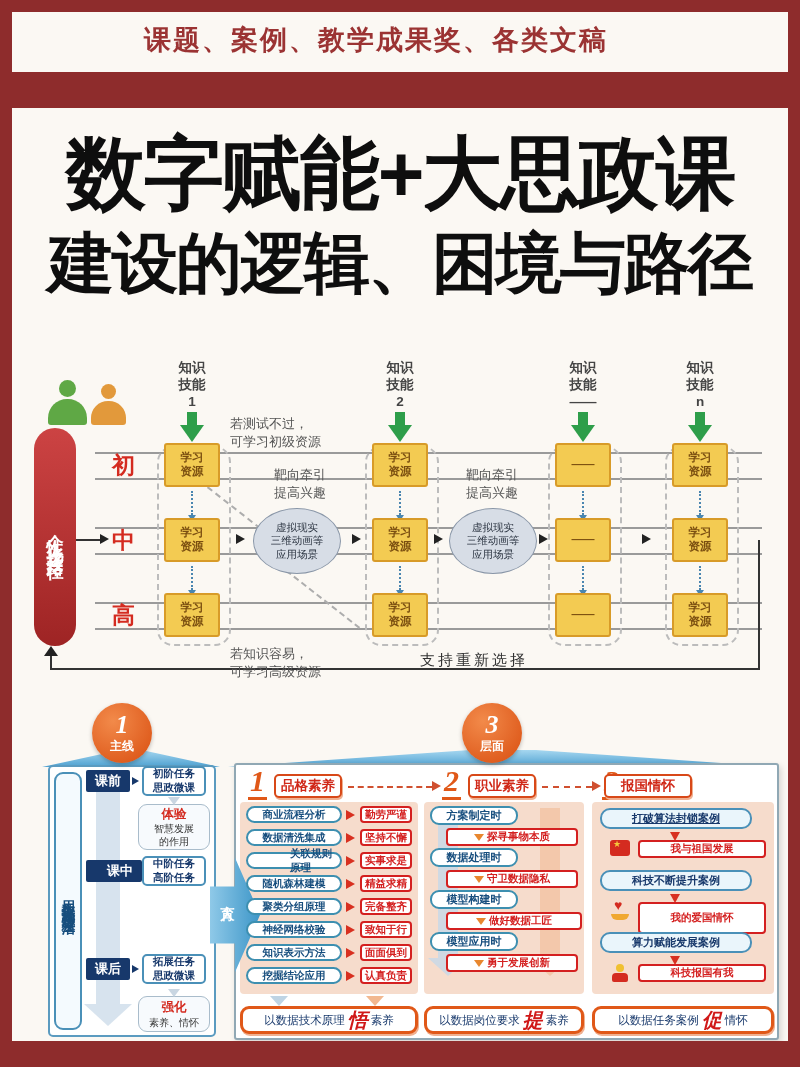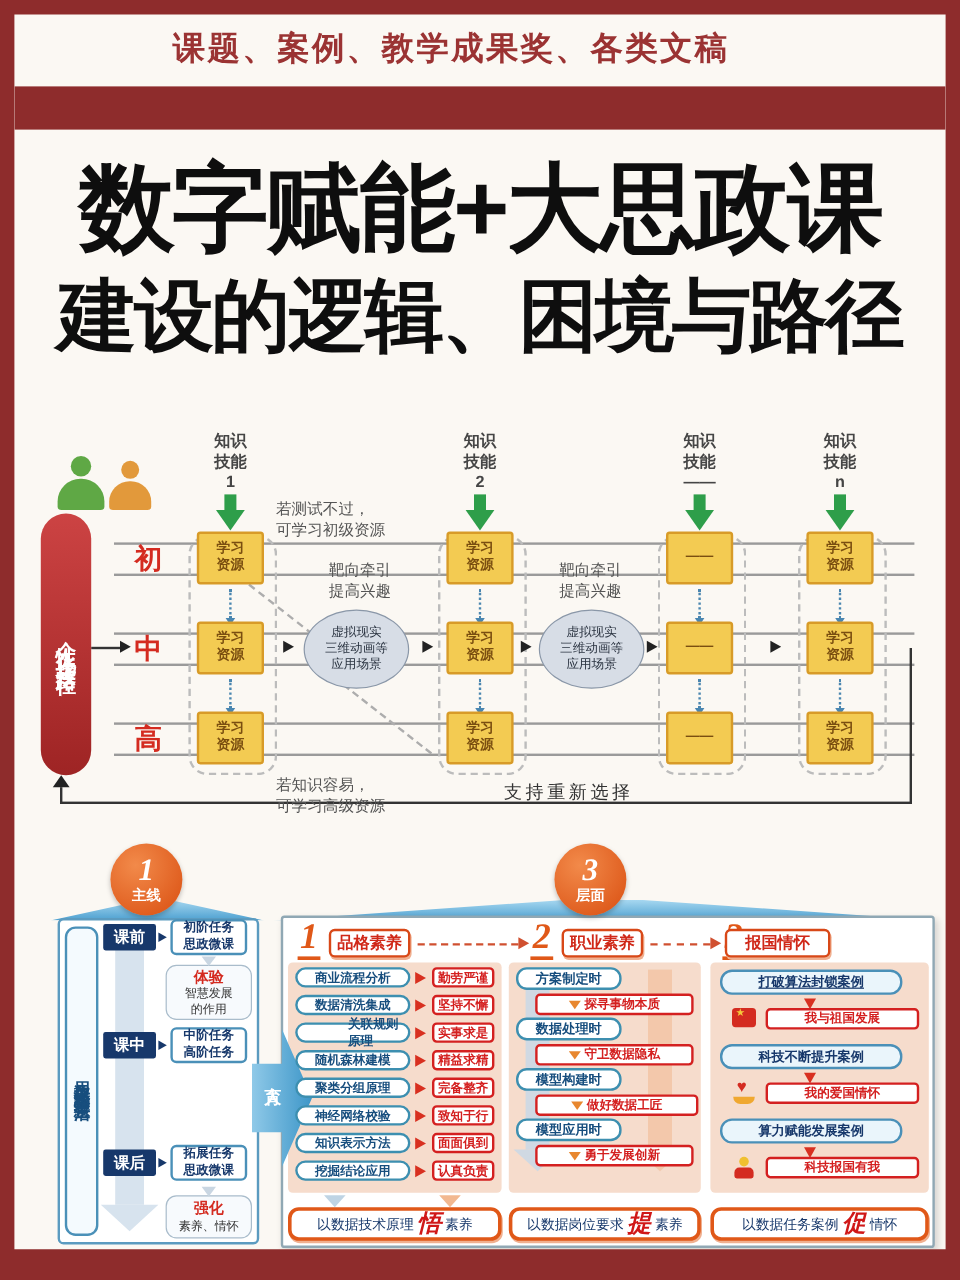--- a/index.html
+++ b/index.html
@@ -286,21 +286,21 @@
     <div class="abs task" style="left:130px;top:66px;width:64px;height:30px;">
       <span>初阶任务</span>
       <span>思政微课</span>
     </div>
     <div class="abs outcome" style="left:126px;top:104px;width:72px;height:46px;">
       <span class="ohead">体验</span>
       <span>智慧发展</span>
       <span>的作用</span>
     </div>
 
-    <div class="abs stage" style="left:74px;top:160px;width:44px;height:22px;">课中</div>
+    <div class="abs stage" style="left:74px;top:160px;width:44px;height:22px;padding-left:12px;">课中</div>
     <div class="abs harrow-sm" style="left:120px;top:167px;"></div>
     <div class="abs task" style="left:130px;top:156px;width:64px;height:30px;">
       <span>中阶任务</span>
       <span>高阶任务</span>
     </div>
 
     <div class="abs stage" style="left:74px;top:258px;width:44px;height:22px;">课后</div>
     <div class="abs harrow-sm" style="left:120px;top:265px;"></div>
     <div class="abs task" style="left:130px;top:254px;width:64px;height:30px;">
       <span>拓展任务</span>
@@ -391,21 +391,21 @@
     </div>
 
     <div class="abs colbg" style="left:580px;top:102px;width:182px;height:192px;"></div>
     <div class="abs casebox" style="left:588px;top:108px;width:152px;height:21px;text-decoration:underline;">打破算法封锁案例</div>
     <div class="abs darrow" style="left:658px;top:132px;"></div>
     <div class="abs icon-flag" style="left:598px;top:140px;"></div>
     <div class="abs rchip" style="left:626px;top:140px;width:128px;height:18px;font-size:10.5px;">我与祖国发展</div>
     <div class="abs casebox" style="left:588px;top:170px;width:152px;height:21px;">科技不断提升案例</div>
     <div class="abs darrow" style="left:658px;top:194px;"></div>
     <div class="abs icon-heart" style="left:598px;top:202px;"></div>
-    <div class="abs rchip" style="left:626px;top:202px;width:128px;height:18px;font-size:10.5px;">我的爱国情怀</div>
+    <div class="abs rchip" style="left:626px;top:202px;width:128px;height:32px;font-size:10.5px;">我的爱国情怀</div>
     <div class="abs casebox" style="left:588px;top:232px;width:152px;height:21px;">算力赋能发展案例</div>
     <div class="abs darrow" style="left:658px;top:256px;"></div>
     <div class="abs icon-person" style="left:598px;top:264px;"></div>
     <div class="abs rchip" style="left:626px;top:264px;width:128px;height:18px;font-size:10.5px;">科技报国有我</div>
     <div class="abs footerbar" style="left:580px;top:306px;width:182px;height:28px;">
       <span class="fpre">以数据任务案例</span>
       <span class="fkey">促</span>
       <span class="fpre">情怀</span>
     </div>
   </div>

